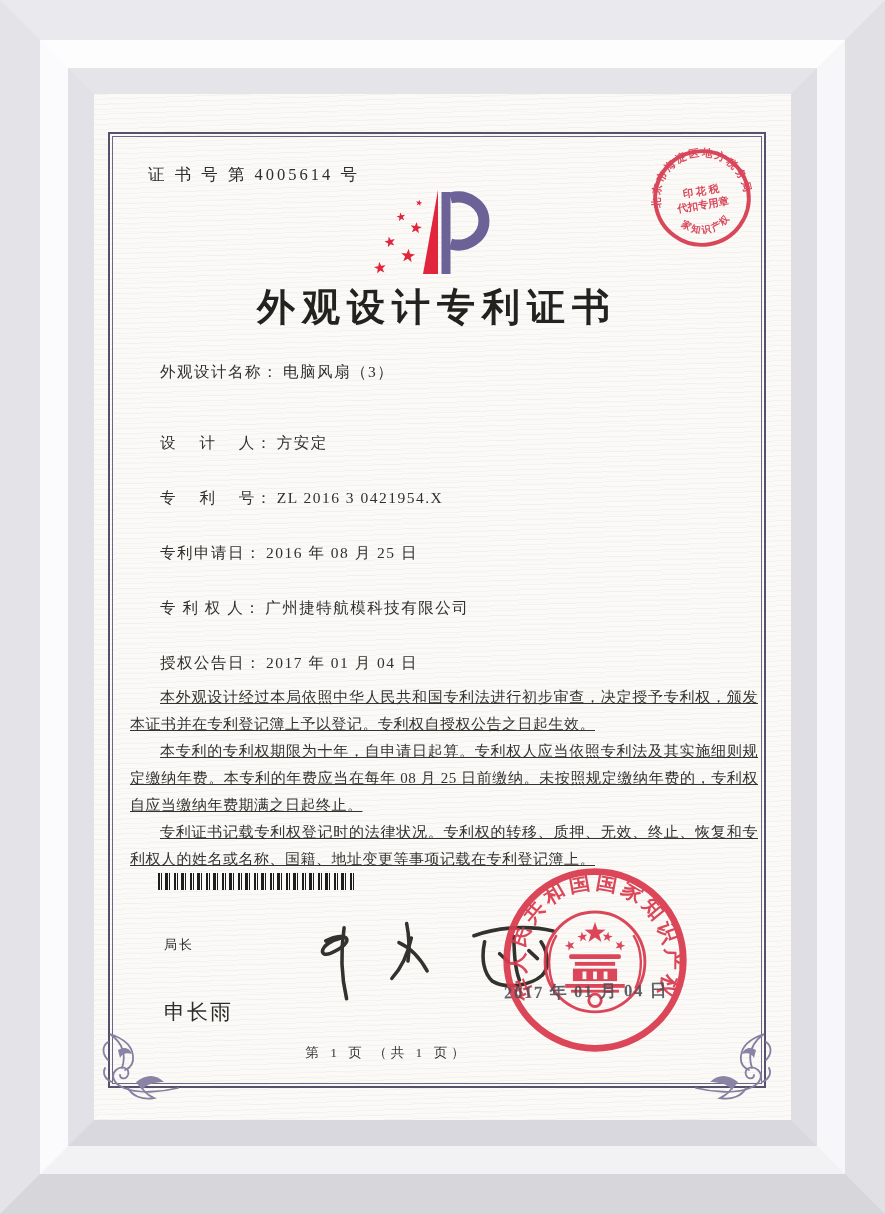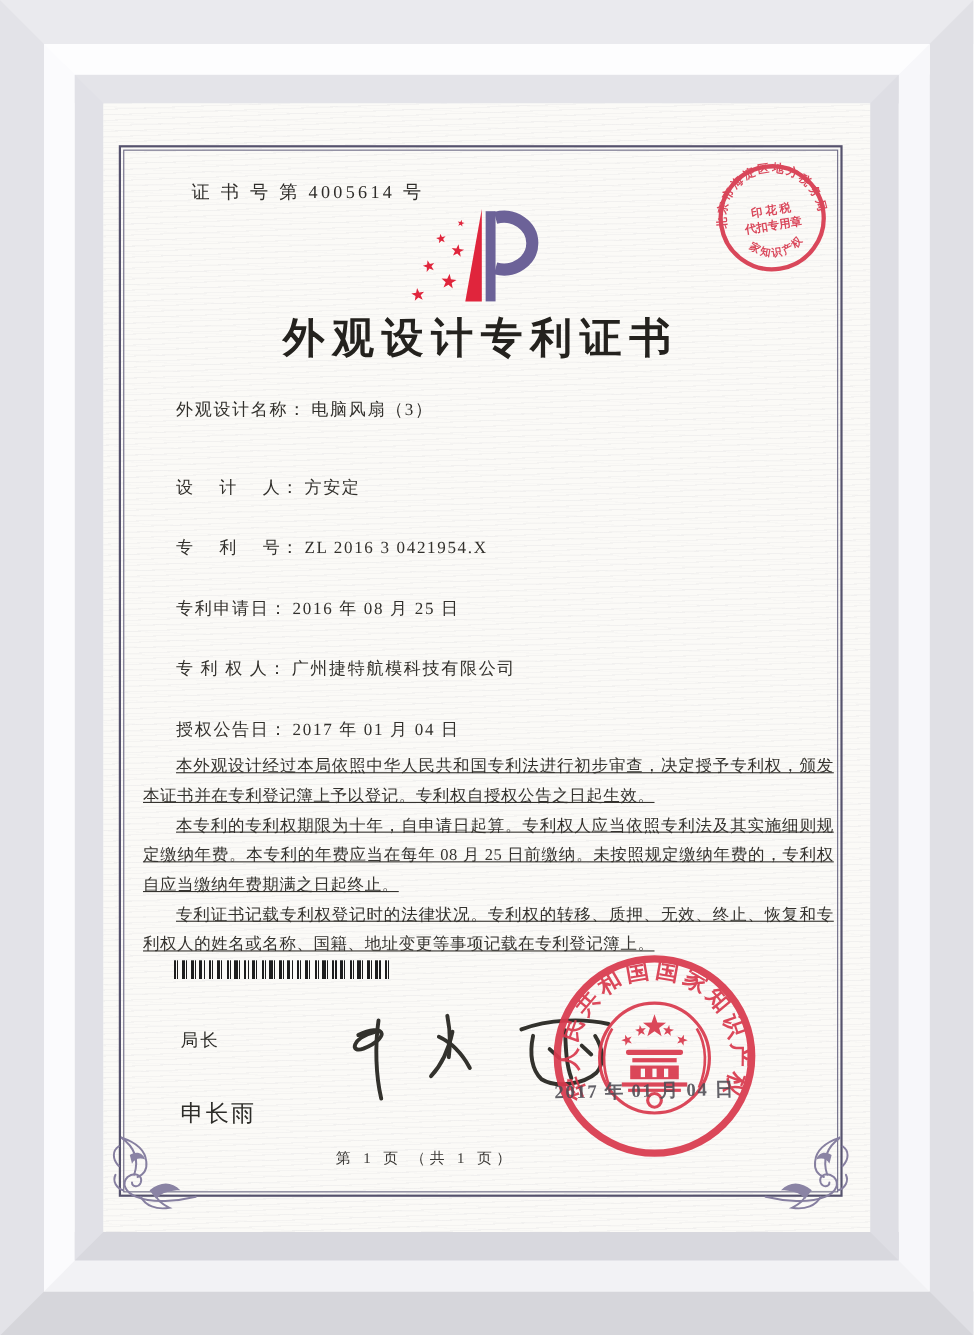--- a/index.html
+++ b/index.html
@@ -23,21 +23,21 @@
   
   .border-rect{position:absolute;left:14px;top:38px;width:658px;height:956px;
     border:2.5px solid #55526d;}
   .border-rect .inner{position:absolute;inset:2px;border:1px solid #6b6884;}
 
   .flourish{position:absolute;width:82px;height:82px;}
   .flourish.fl-left{left:4px;top:936px;}
   .flourish.fl-right{left:600px;top:936px;transform:scaleX(-1);}
 
   .cert-no{position:absolute;left:54px;top:70px;font-size:16.5px;letter-spacing:3px;
-    color:#2f2d2a;margin-left:26px;}
+    color:#2f2d2a;}
 
   .logo{position:absolute;left:275px;top:94px;width:130px;height:90px;}
 
   .title{position:absolute;left:14px;top:188px;width:658px;text-align:center;
     font-size:38px;font-weight:600;letter-spacing:7px;color:#24221e;}
 
   .field-row{position:absolute;left:66px;font-size:15.5px;color:#32302c;
     letter-spacing:1.5px;white-space:nowrap;}
   .field-row .val{margin-left:4px;}
 
@@ -45,21 +45,21 @@
     font-size:15px;line-height:27px;color:#35332f;text-align:justify;}
   .body-text p{margin:0;text-indent:2em;letter-spacing:.5px;text-decoration:underline;}
 
   .barcode{position:absolute;left:64px;top:779px;width:198px;height:17px;
     background:repeating-linear-gradient(90deg,
       #1d1d1d 0 2px, #fbfaf7 2px 3px,
       #1d1d1d 3px 4px, #fbfaf7 4px 7px,
       #1d1d1d 7px 10px,#fbfaf7 10px 11px,
       #1d1d1d 11px 12px,#fbfaf7 12px 16px);}
 
-  .officer-title{position:absolute;left:70px;top:842px;font-size:16px;color:#2d2c29;
+  .officer-title{position:absolute;left:70px;top:842px;font-size:13px;color:#2d2c29;
     letter-spacing:2px;font-family:Liberation Serif, serif;}
   .officer-name{position:absolute;left:70px;top:904px;font-size:21px;color:#2d2c29;
     letter-spacing:2px;font-family:"Liberation Sans",sans-serif;}
 
   .signature{position:absolute;left:196px;top:816px;width:290px;height:94px;
     transform:rotate(-2deg);}
 
   .seal-official{position:absolute;left:405px;top:770px;width:192px;height:192px;
     opacity:.93;}
   .seal-date{position:absolute;left:410px;top:886px;font-size:17px;color:#4e4c54;

